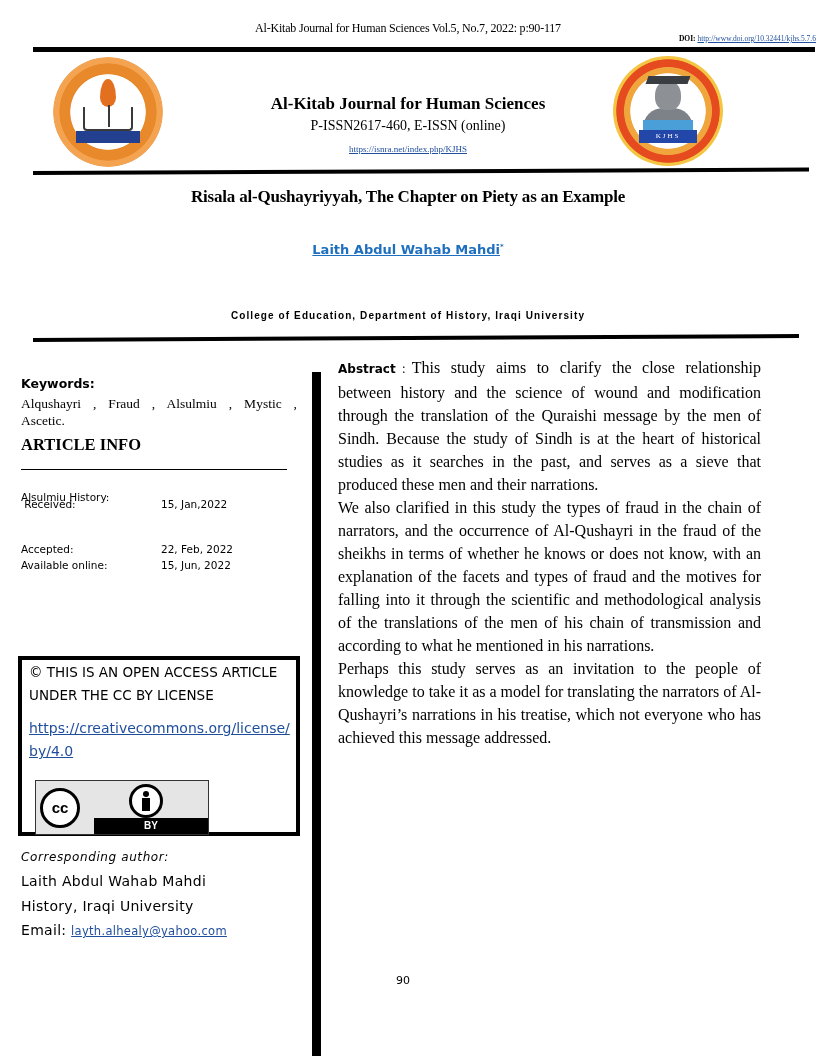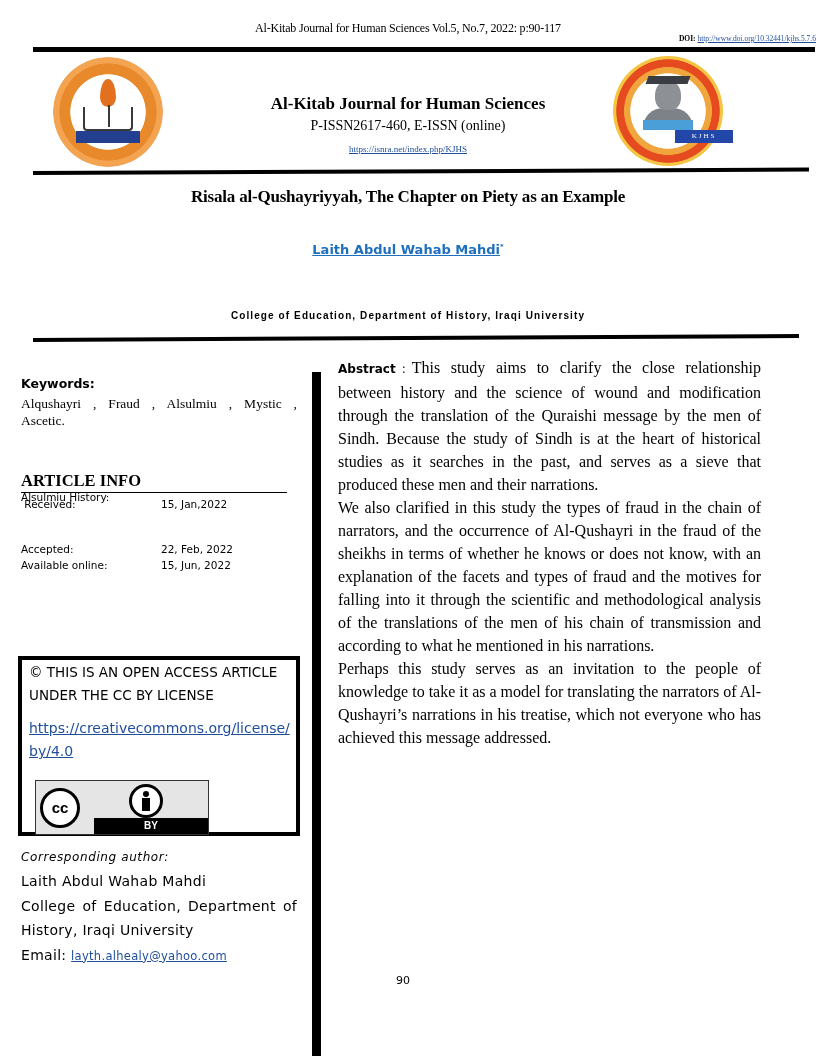--- a/index.html
+++ b/index.html
@@ -20,41 +20,41 @@
     .logo-right { top: 56px; left: 613px; width: 110px; height: 110px; background: radial-gradient(circle, #ffffff 0 48%, #f0a63c 49% 56%, #e54b1f 57% 66%, #f4c542 67% 72%, #e6eef1 73% 96%, #ffffff 97%); }
     .logo-inner { position: absolute; left: 0; top: 0; width: 100%; height: 100%; display: flex; align-items: center; justify-content: center; }
     .book-icon { width: 46px; height: 22px; border: 2px solid #3a3a3a; border-top: none; border-radius: 0 0 4px 4px; background: #fff; margin-top: 14px; position: relative; }
     .book-icon::before { content: ""; position: absolute; left: 50%; top: -2px; width: 2px; height: 22px; background: #3a3a3a; }
     .flame { position: absolute; width: 16px; height: 28px; border-radius: 50% 50% 50% 50% / 65% 65% 35% 35%; background: #e2701e; top: 22px; left: 47px; }
     .ribbon-left { position: absolute; left: 23px; top: 74px; width: 64px; height: 12px; background: #233f8f; }
     .grad-head { position: absolute; left: 42px; top: 24px; width: 26px; height: 30px; border-radius: 50% 50% 40% 40%; background: #8d9196; }
     .grad-cap { position: absolute; left: 34px; top: 20px; width: 42px; height: 8px; background: #3a3d42; transform: skewX(-20deg); }
     .grad-body { position: absolute; left: 30px; top: 52px; width: 50px; height: 20px; border-radius: 20px 20px 0 0; background: #7d8288; }
     .grad-book { position: absolute; left: 30px; top: 64px; width: 50px; height: 10px; background: #4a9fd8; }
-    .ribbon-right { position: absolute; left: 26px; top: 74px; width: 58px; height: 13px; background: #2347a8; color: #fff; font-size: 7px; text-align: center; line-height: 13px; letter-spacing: 2px; font-family: "Liberation Serif", serif; margin-left: 36px; }
+    .ribbon-right { position: absolute; left: 26px; top: 74px; width: 58px; height: 13px; background: #2347a8; color: #fff; font-size: 7px; text-align: center; line-height: 13px; letter-spacing: 2px; font-family: "Liberation Serif", serif; }
 
     .journal-title { top: 94px; left: 0; width: 816px; text-align: center; font-size: 17px; font-weight: bold; }
     .journal-issn { top: 118px; left: 0; width: 816px; text-align: center; font-size: 14px; }
     .journal-url { top: 144px; left: 0; width: 816px; text-align: center; font-size: 9px; }
 
     .rule-mid { top: 171px; left: 33px; width: 776px; height: 4px; background: #000; transform: rotate(-0.25deg); transform-origin: left center; }
 
     .paper-title { top: 185px; left: 80px; width: 656px; text-align: center; font-size: 17px; font-weight: bold; line-height: 24px; letter-spacing: -0.2px; }
     .author { top: 242px; left: 0; width: 816px; text-align: center; font-size: 13px; font-weight: bold; color: #1f6fbf; }
     .author span { text-decoration: underline; }
     .author sup { font-size: 7px; }
 
     .affiliation { top: 310px; left: 0; width: 816px; text-align: center; font-size: 10px; font-weight: bold; letter-spacing: 1.1px; }
     .rule-low { top: 338px; left: 33px; width: 766px; height: 4px; background: #000; transform: rotate(-0.3deg); transform-origin: left center; }
 
     .vbar { top: 372px; left: 312px; width: 9px; height: 684px; background: #000; }
 
     .keywords-label { top: 376px; left: 21px; font-size: 12.5px; font-weight: bold; }
     .keywords-text { top: 395px; left: 21px; width: 276px; font-size: 13.5px; line-height: 17px; text-align: justify; text-align-last: left; word-spacing: 5px; }
-    .article-info { top: 471px; left: 21px; width: 266px; font-size: 16.5px; font-weight: bold; border-bottom: 1.5px solid #000; padding-bottom: 1px; }
+    .article-info { top: 435px; left: 21px; width: 266px; font-size: 16.5px; font-weight: bold; border-bottom: 1.5px solid #000; padding-bottom: 14px; }
     .article-history { top: 491px; left: 21px; font-size: 10.5px; }
     .hist-row { left: 21px; font-size: 10.5px; width: 280px; }
     .hist-row .hl { display: inline-block; width: 140px; }
 
     .cc-box { top: 656px; left: 18px; width: 274px; height: 172px; border: 4px solid #000; }
     .cc-line1 { top: 661px; left: 29px; font-size: 13.5px; line-height: 23px; width: 270px; }
     .cc-link { top: 717px; left: 29px; font-size: 14px; line-height: 23px; width: 262px; word-break: break-all; }
     .cc-badge { top: 780px; left: 35px; width: 174px; height: 55px; background: #e5e5e5; border: 1.5px solid #333; box-sizing: border-box; }
     .cc-badge .by-strip { position: absolute; left: 58px; right: 0; bottom: 0; height: 16px; background: #000; color: #fff; font-size: 10px; font-weight: bold; text-align: center; line-height: 16px; font-family: "Liberation Sans", sans-serif; }
     .cc-badge .cc-circle { position: absolute; left: 4px; top: 7px; width: 34px; height: 34px; border-radius: 50%; background: #fff; border: 3px solid #000; font-family: "Liberation Sans", sans-serif; font-weight: bold; font-size: 15px; line-height: 34px; text-align: center; }
@@ -145,21 +145,20 @@
   <div class="person-circle">
     <div class="ph"></div>
       <div class="pb"></div>
   </div>
   <div class="by-strip">BY</div>
 </div>
 
 <div class="abs corr-label sans">Corresponding author:</div>
 <div class="abs corr-block sans">
   <span class="ln">Laith Abdul Wahab Mahdi</span>
-  <span class="ln" style="text-align:justify;text-align-last:justify;">College of Education, Department of</span>
   <span class="ln">History, Iraqi University</span>
   <span class="ln"><span>Email: </span><a class="link email-link">layth.alhealy@yahoo.com</a></span>
 </div>
 
 <div class="abs abstract serif">
   <p><span class="abs-label">Abstract</span><span class="abs-sep">:</span><span>This study aims to clarify the close relationship between history and the science of wound and modification through the translation of the Quraishi message by the men of Sindh. Because the study of Sindh is at the heart of historical studies as it searches in the past, and serves as a sieve that produced these men and their narrations.</span></p>
   <p>We also clarified in this study the types of fraud in the chain of narrators, and the occurrence of Al-Qushayri in the fraud of the sheikhs in terms of whether he knows or does not know, with an explanation of the facets and types of fraud and the motives for falling into it through the scientific and methodological analysis of the translations of the men of his chain of transmission and according to what he mentioned in his narrations.</p>
   <p>Perhaps this study serves as an invitation to the people of knowledge to take it as a model for translating the narrators of Al-Qushayri’s narrations in his treatise, which not everyone who has achieved this message addressed.</p>
 </div>
 

